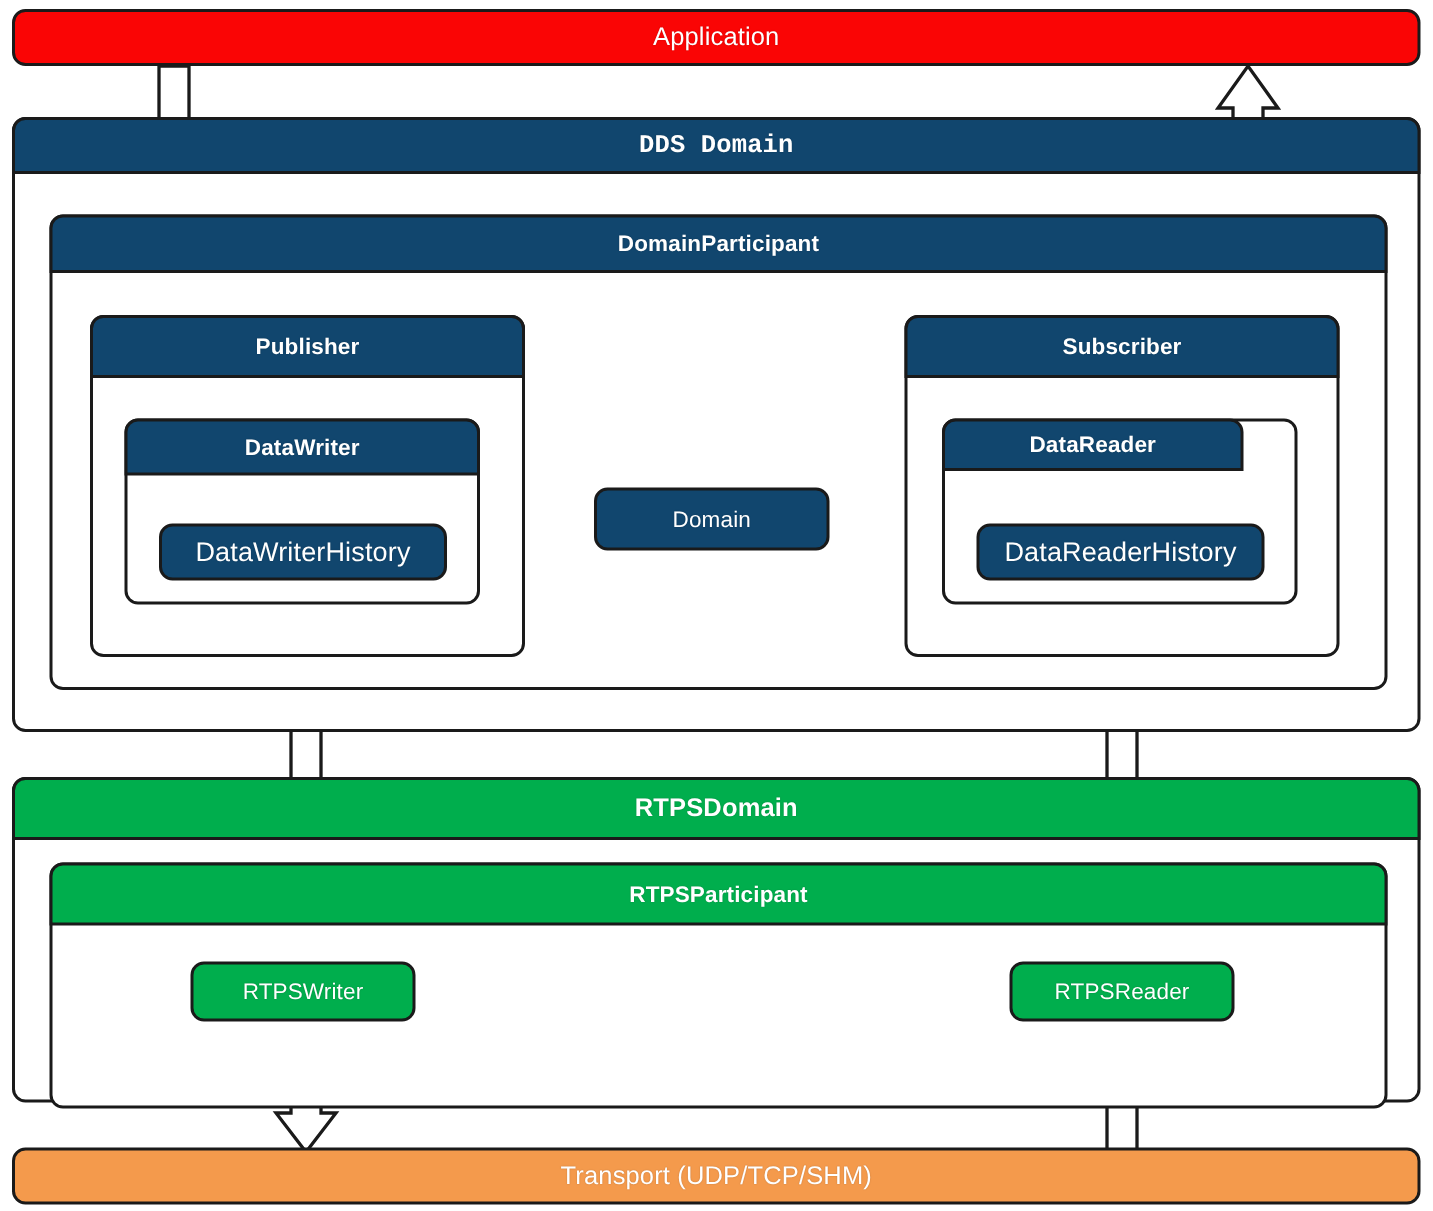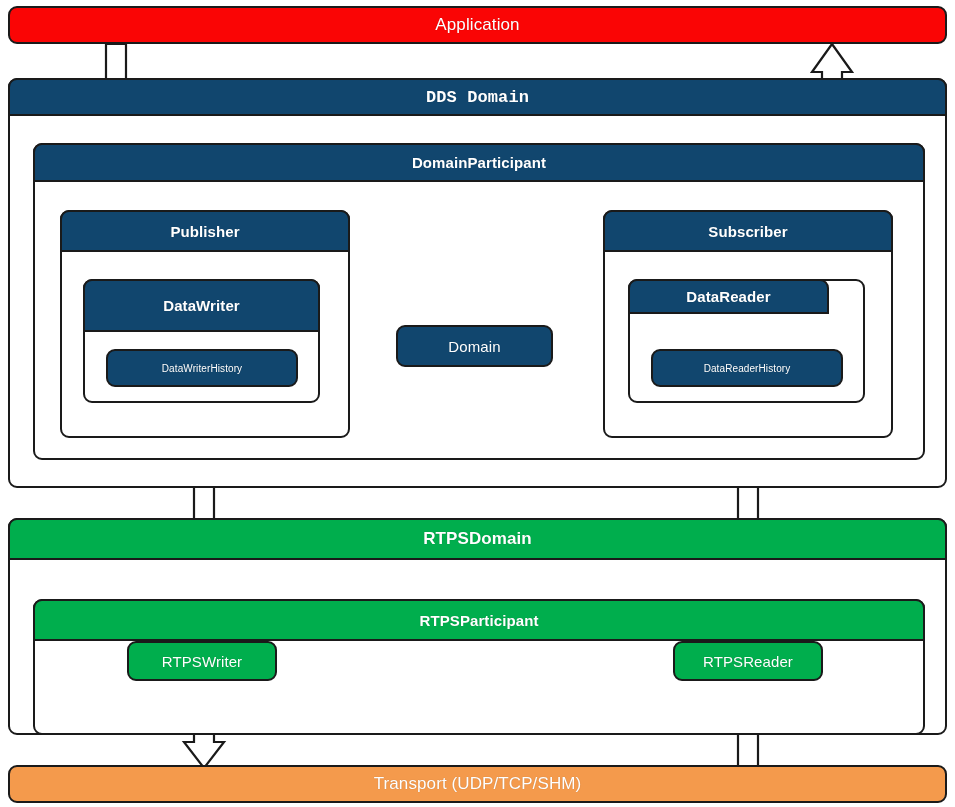--- a/index.html
+++ b/index.html
@@ -64,21 +64,21 @@
     letter-spacing: 0.1px;
     text-shadow: 0 0 1px rgba(0,0,0,0.25);
   }
   .blue  { background: #11466E; }
   .green { background: #00AE4D; }
   .red   { background: #FA0505; }
   .orange{ background: #F49A4C; }
 
   .fs-17 { font-size: 17px; }
   .fs-15 { font-size: 15px; }
-  .fs-14 { font-size: 10px; }
+  .fs-14 { font-size: 18px; }
 </style>
 </head>
 <body>
 
 <div id="diagram-root">
 
   <svg id="svg-layer" viewBox="0 0 955 807">
 
     <g>
       <path d="M 106,44 L 106,262 L 96,262 L 116,290 L 136,262 L 126,262 L 126,44 Z" fill="#ffffff" stroke="#1a1a1a" stroke-width="2.2" stroke-linejoin="miter"></path>
@@ -137,21 +137,21 @@
     </div>
   </div>
 
   <div class="node" style="left:603px; top:210px; width:290px; height:228px;">
     <div class="hdr blue fs-15" style="width:290px; height:42px;">
       <span>Subscriber</span>
     </div>
   </div>
 
   <div class="node" style="left:83px; top:279px; width:237px; height:124px;">
-    <div class="hdr blue fs-15" style="width:237px; height:53px;">
+    <div class="hdr blue fs-15" style="width:237px; height:38px;">
       <span>DataWriter</span>
     </div>
 
     <div class="bar blue fs-14" style="left:21px; top:68px; width:192px; height:38px;">
       <span>DataWriterHistory</span>
     </div>
   </div>
 
   <div class="node" style="left:628px; top:279px; width:237px; height:124px;">
     <div class="hdr blue fs-15" style="width:201px; height:35px;">
@@ -166,21 +166,21 @@
   <div class="bar blue fs-15" style="left:396px; top:325px; width:157px; height:42px;">
     <span>Domain</span>
   </div>
 
   <div class="node" style="left:8px; top:518px; width:939px; height:217px;">
     <div class="hdr green fs-17" style="width:939px; height:42px;">
       <span>RTPSDomain</span>
     </div>
   </div>
 
-  <div class="node" style="left:33px; top:599px; width:892px; height:136px;padding-left:42px;">
+  <div class="node" style="left:33px; top:575px; width:892px; height:164px;padding-left:42px;">
     <div class="hdr green fs-15" style="width:892px; height:42px;">
       <span>RTPSParticipant</span>
     </div>
   </div>
 
   <div class="bar green fs-15" style="left:127px; top:641px; width:150px; height:40px;">
     <span>RTPSWriter</span>
   </div>
 
   <div class="bar green fs-15" style="left:673px; top:641px; width:150px; height:40px;">

